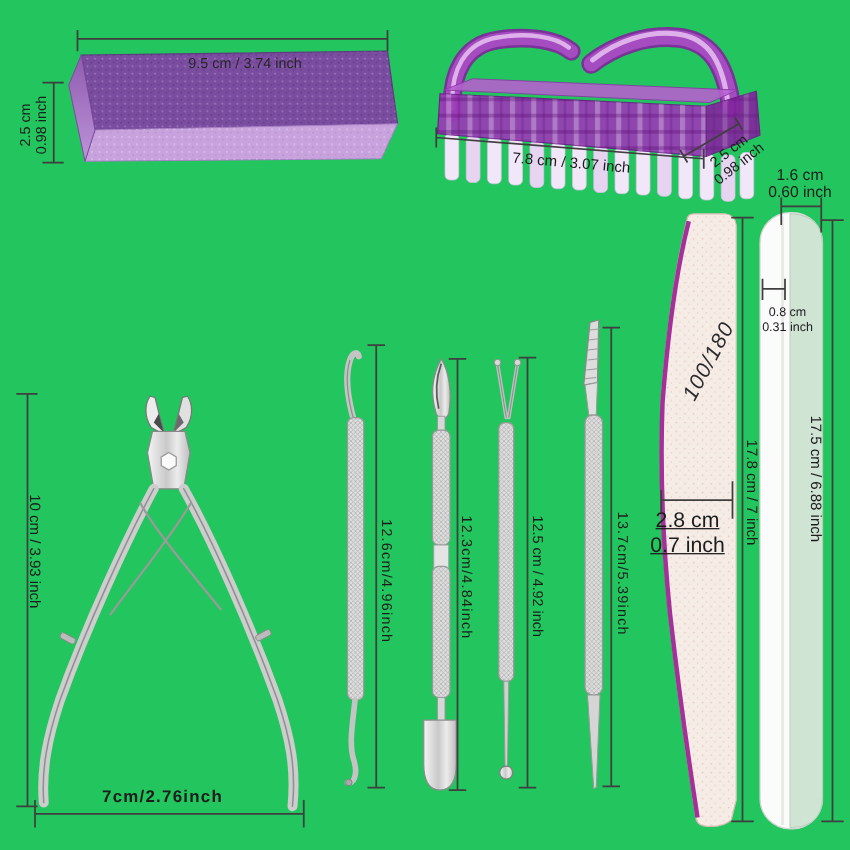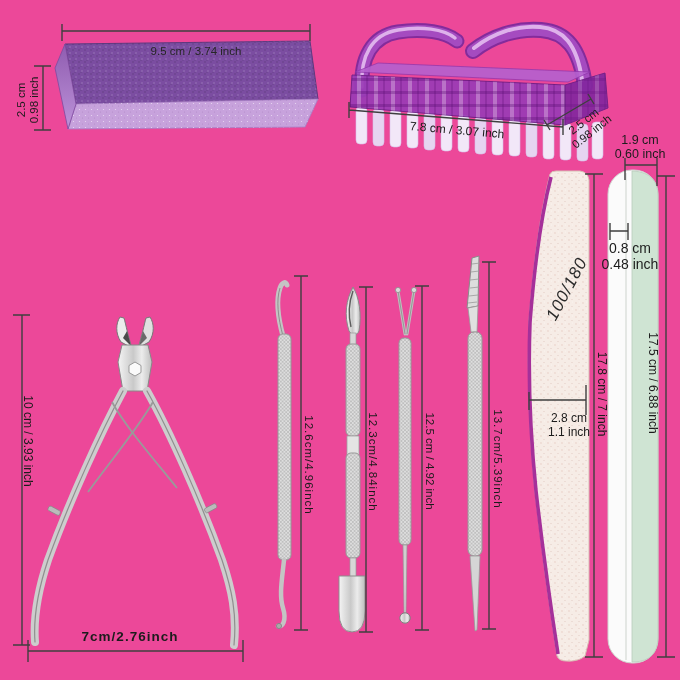--- a/index.html
+++ b/index.html
@@ -1,16 +1,16 @@
 <!DOCTYPE html>
 <html><head>
 <meta charset="utf-8">
 <style>
   html,body{margin:0;padding:0;background:#fff;}
-  .canvas{position:relative;width:680px;height:680px;background:#ec4899;overflow:hidden;
+  .canvas{position:relative;width:680px;height:680px;background:#22c55e;overflow:hidden;
           font-family:"Liberation Sans",sans-serif;}
   .canvas svg{position:absolute;left:0;top:0;}
   .lbl{position:absolute;color:#1c1c1c;white-space:nowrap;text-align:center;
        transform-origin:center center;line-height:1.15;}
   .lbl .ln{display:block;}
   .dim{stroke:#3f3f3f;stroke-width:1.4;fill:none;}
 </style>
 </head>
 <body>
 
@@ -203,36 +203,36 @@
 </div>
 
 <div class="lbl" style="left:457px;top:131px;transform:translate(-50%,-50%) rotate(5deg);font-size:12px;">7.8 cm / 3.07 inch</div>
 
 <div class="lbl" style="left:588px;top:127px;transform:translate(-50%,-50%) rotate(-38deg);font-size:11.5px;">
   <span class="ln">2.5 cm</span>
   <span class="ln">0.98 inch</span>
 </div>
 
 <div class="lbl" style="left:640px;top:147px;transform:translate(-50%,-50%);font-size:12.5px;">
-  <span class="ln">1.9 cm</span>
+  <span class="ln">1.6 cm</span>
   <span class="ln">0.60 inch</span>
 </div>
 
-<div class="lbl" style="left:630px;top:256px;transform:translate(-50%,-50%);font-size:14px;">
+<div class="lbl" style="left:630px;top:256px;transform:translate(-50%,-50%);font-size:10px;">
   <span class="ln">0.8 cm</span>
-  <span class="ln">0.48 inch</span>
+  <span class="ln">0.31 inch</span>
 </div>
 
 <div class="lbl" style="left:652px;top:383px;transform:translate(-50%,-50%) rotate(90deg);font-size:12px;">17.5 cm / 6.88 inch</div>
 
 <div class="lbl" style="left:601px;top:394px;transform:translate(-50%,-50%) rotate(90deg);font-size:12px;">17.8 cm / 7 inch</div>
 
-<div class="lbl" style="left:569px;top:426px;transform:translate(-50%,-50%);font-size:12px;">
+<div class="lbl" style="left:550px;top:426px;transform:translate(-50%,-50%);font-size:17px;text-decoration:underline;">
   <span class="ln">2.8 cm</span>
-  <span class="ln">1.1 inch</span>
+  <span class="ln">0.7 inch</span>
 </div>
 
 <div class="lbl" style="left:567px;top:289px;transform:translate(-50%,-50%) rotate(-62deg);font-size:17px;font-style:italic;letter-spacing:1px;color:#2a2a2a;">100/180</div>
 
 <div class="lbl" style="left:308px;top:465px;transform:translate(-50%,-50%) rotate(90deg);font-size:11.5px;letter-spacing:1px;">12.6cm/4.96inch</div>
 
 <div class="lbl" style="left:372px;top:462px;transform:translate(-50%,-50%) rotate(90deg);font-size:11.5px;letter-spacing:1px;">12.3cm/4.84inch</div>
 
 <div class="lbl" style="left:429px;top:461px;transform:translate(-50%,-50%) rotate(90deg);font-size:11.5px;">12.5 cm / 4.92 inch</div>
 

